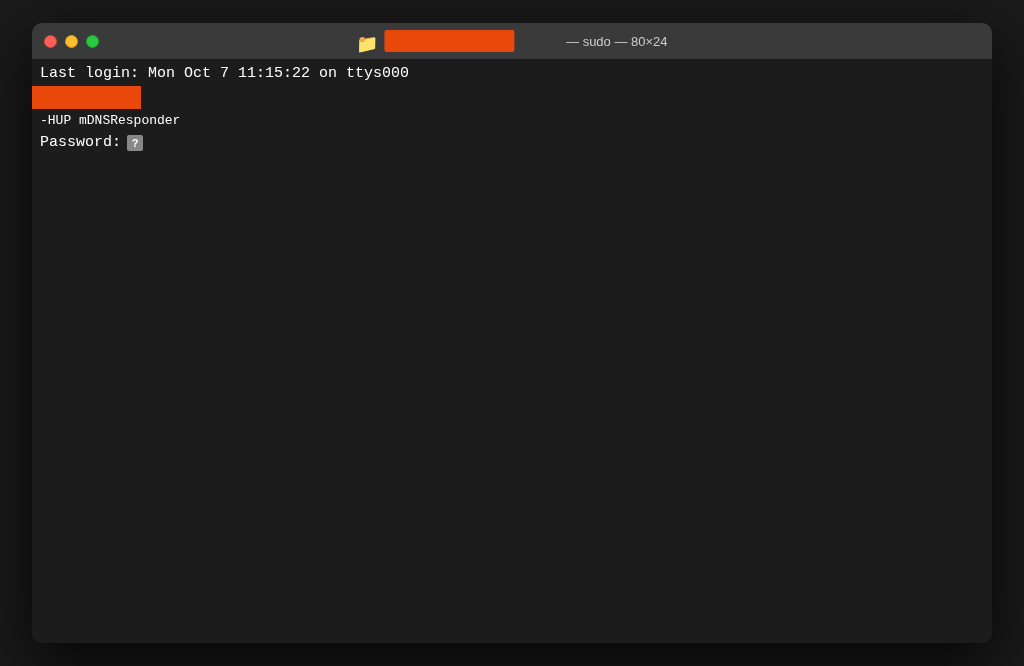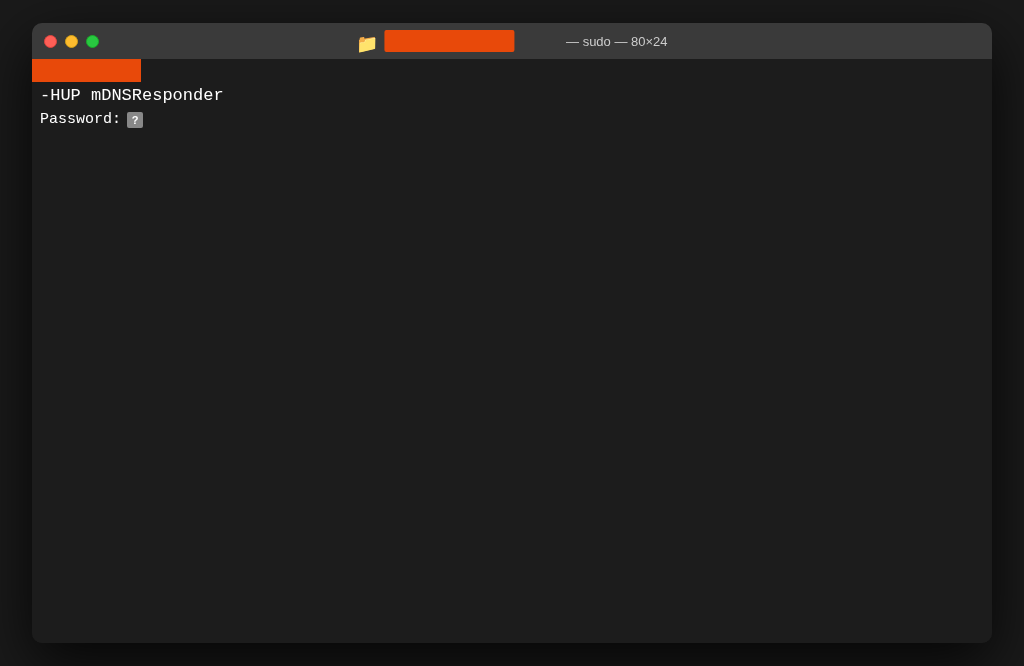--- a/index.html
+++ b/index.html
@@ -128,21 +128,21 @@
     .prompt-text {
       color: #ffffff;
       font-size: 15px;
       padding: 3px 6px;
       font-family: 'Courier New', Courier, monospace;
       white-space: nowrap;
     }
 
     .output-line {
       color: #ffffff;
-      font-size: 17px;
+      font-size: 13px;
       padding: 4px 8px;
       font-family: 'Courier New', Courier, monospace;
     }
 
     .password-line {
       color: #ffffff;
       font-size: 15px;
       padding: 2px 8px;
       font-family: 'Courier New', Courier, monospace;
       display: flex;
@@ -191,20 +191,23 @@
     </div>
     <div class="title-bar-center">
       <span class="folder-icon">📁</span>
       <span class="title-highlight">&nbsp;</span>
       <span class="title-text">— sudo — 80×24</span>
     </div>
   </div>
 
   <div class="terminal-body">
 
+    <div class="login-line">
+      <span>Last login: Mon Oct  7 11:15:22 on ttys000</span>
+    </div>
 
     <div class="command-line">
       <span class="prompt-highlight">&nbsp;</span>
     </div>
 
     <div class="output-line">
       <span> -HUP mDNSResponder</span>
     </div>
 
     <div class="password-line">

